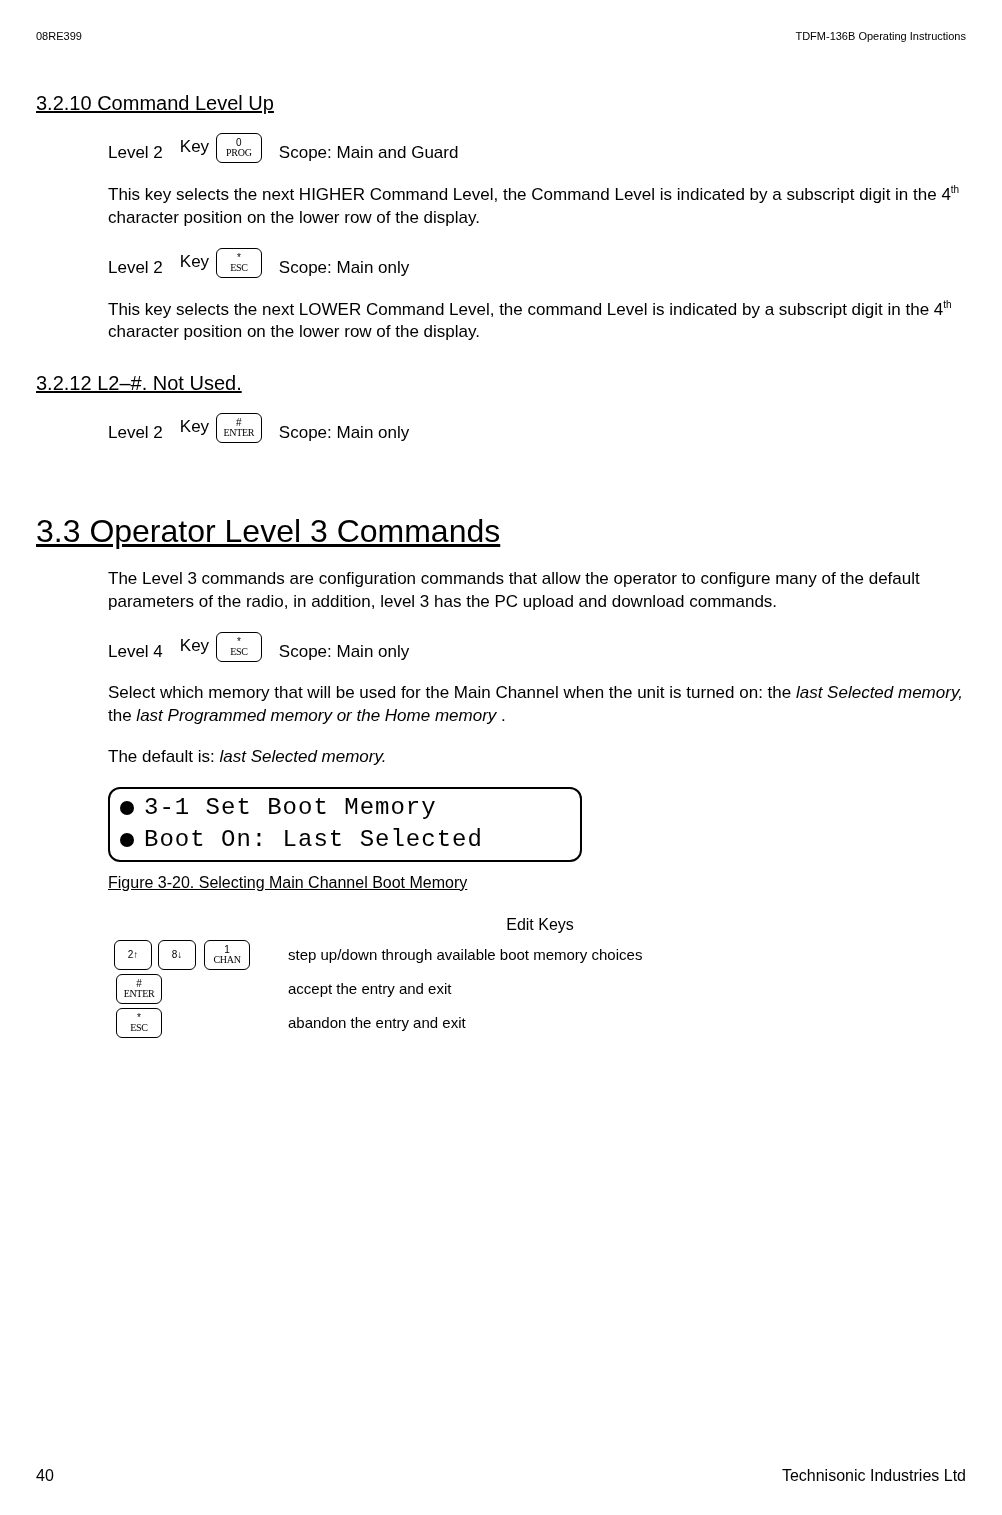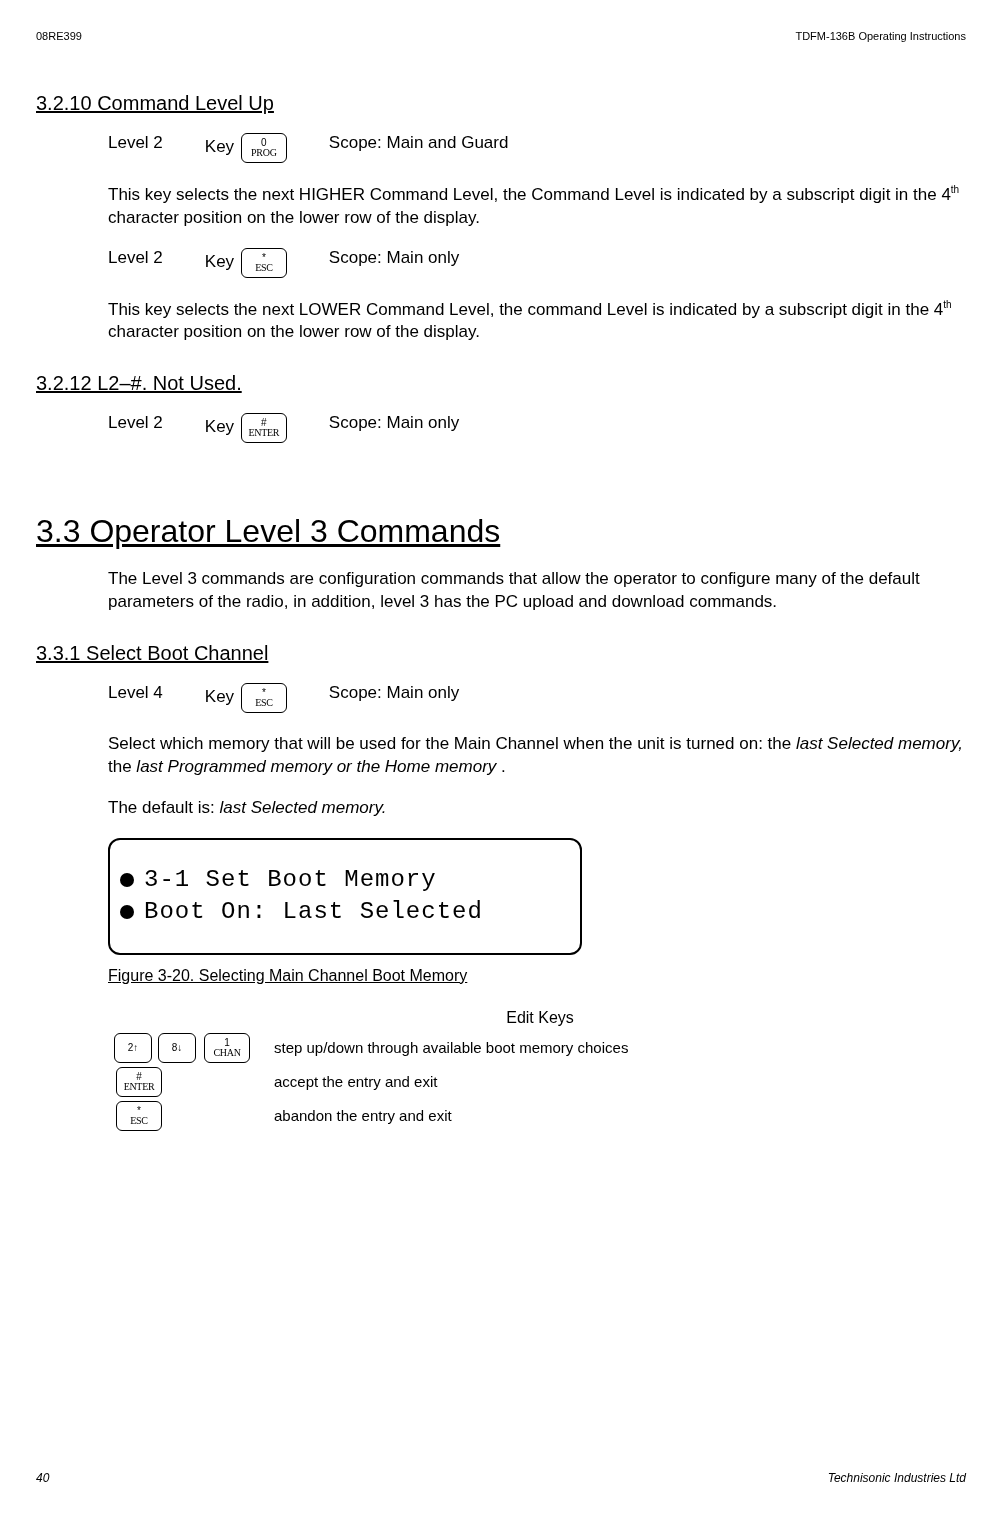--- a/index.html
+++ b/index.html
@@ -24,43 +24,42 @@
     font-size: 11px;
     margin-bottom: 50px;
   }
   .ftr {
     position: absolute;
     left: 36px;
     right: 36px;
     bottom: 30px;
     display: flex;
     justify-content: space-between;
-    font-size: 12px;
-    font-style: italic;
+    font-size: 16px;
   }
   .h3 {
     font-family: Verdana, Geneva, sans-serif;
     font-size: 20px;
     text-decoration: underline;
     margin: 28px 0 18px 0;
   }
   .h2 {
     font-family: Verdana, Geneva, sans-serif;
     font-size: 32px;
     text-decoration: underline;
     margin: 70px 0 18px 0;
   }
   .body-block {
     margin-left: 72px;
     font-size: 17px;
   }
   .row {
     display: flex;
-    align-items: flex-start;
-    gap: 42px;
+    align-items: flex-end;
+    gap: 17px;
     margin-bottom: 20px;
   }
   .keycap {
     display: inline-flex;
     flex-direction: column;
     align-items: center;
     justify-content: center;
     width: 46px;
     height: 30px;
     border: 1.5px solid #000;
@@ -84,21 +83,21 @@
   .para {
     line-height: 1.35;
     margin: 0 0 18px 0;
   }
   sup { font-size: 10px; }
   em { font-style: italic; }
   .lcd {
     border: 2px solid #000;
     border-radius: 12px;
     width: 450px;
-    padding: 24px 10px;
+    padding: 3px 10px;
     margin: 6px 0 8px 0;
     font-family: "Courier New", monospace;
     font-size: 24px;
     letter-spacing: 1px;
     line-height: 1.35;
   }
   .lcd .dot {
     display: inline-block;
     width: 14px; height: 14px;
     background: #000;
@@ -119,21 +118,21 @@
     text-align: center;
   }
   .edit-row {
     display: flex;
     align-items: center;
     gap: 8px;
     margin: 4px 0 4px 6px;
     font-family: Verdana, Geneva, sans-serif;
     font-size: 15px;
   }
-  .edit-row .desc { margin-left: 2px; }
+  .edit-row .desc { margin-left: 16px; }
   .arrow-key {
     display: inline-flex;
     align-items: center;
     justify-content: center;
     width: 38px;
     height: 30px;
     border: 1.5px solid #000;
     border-radius: 6px;
     font-size: 10px;
     box-sizing: border-box;
@@ -197,21 +196,20 @@
       </span>
       <span>Scope: Main only</span>
     </div>
   </div>
 
   <div class="h2">3.3   Operator Level 3 Commands</div>
   <div class="body-block">
     <p class="para">The Level 3 commands are configuration commands that allow the operator to configure many of the default parameters of the radio, in addition, level 3 has the PC upload and download commands.</p>
   </div>
 
-  <div class="h3">3.3.1   Select Boot Channel</div>
   <div class="body-block">
     <div class="row">
       <span>Level 4</span>
       <span>
         <span>Key</span>
         <span class="keycap">
           <span class="top">*</span>
           <span class="bot">ESC</span>
         </span>
       </span>

